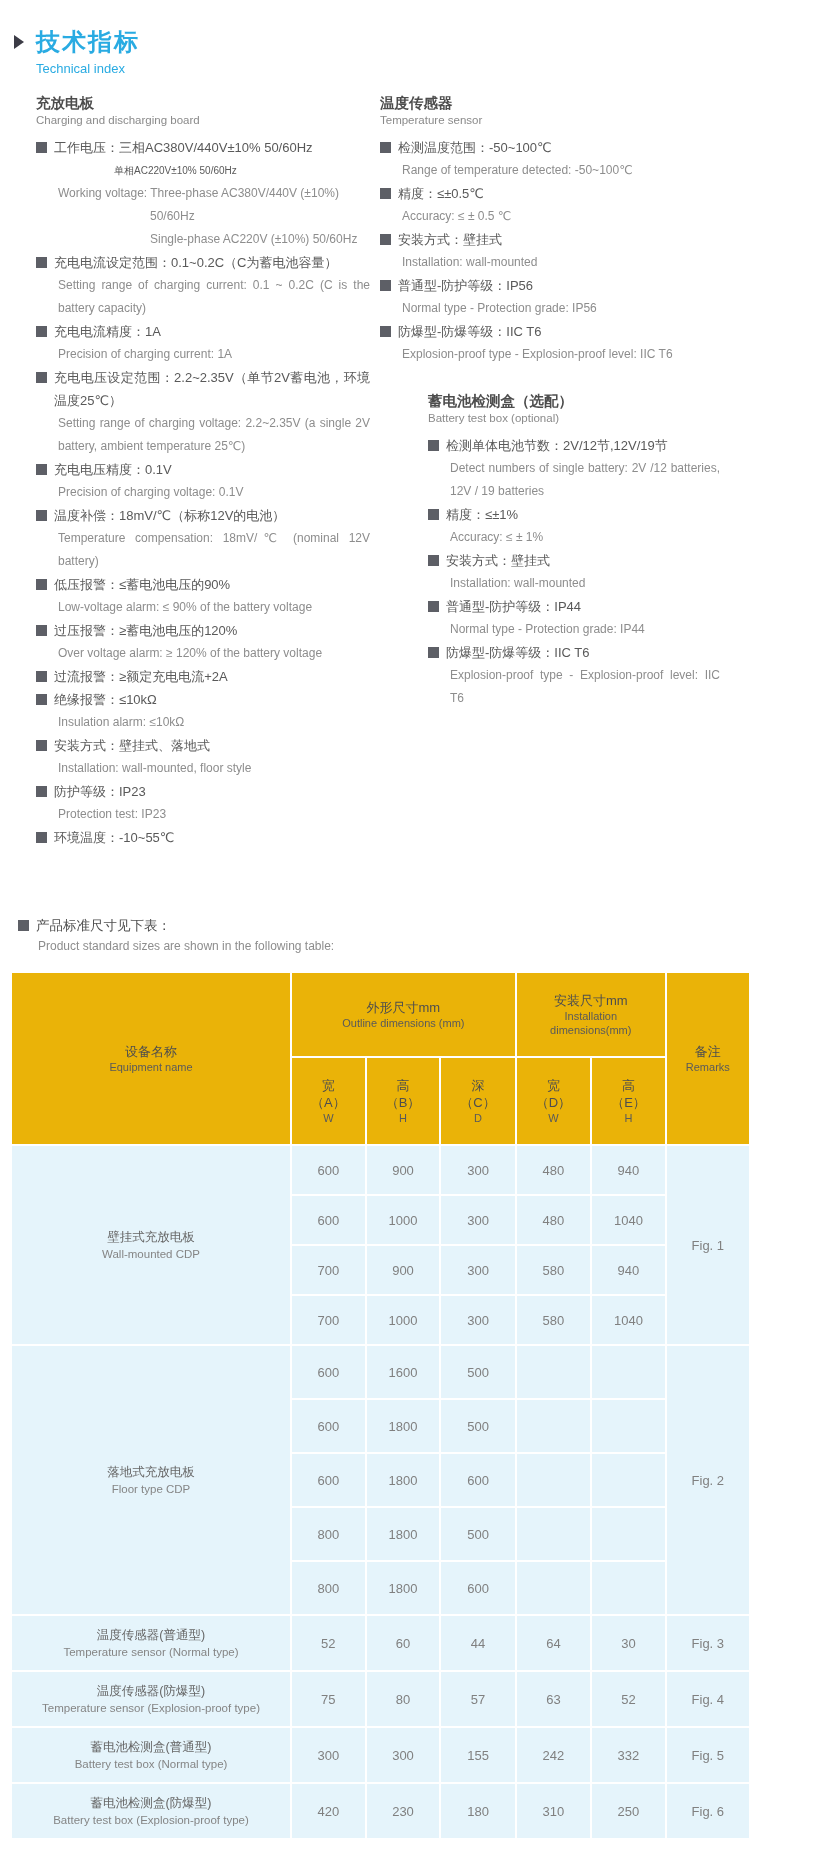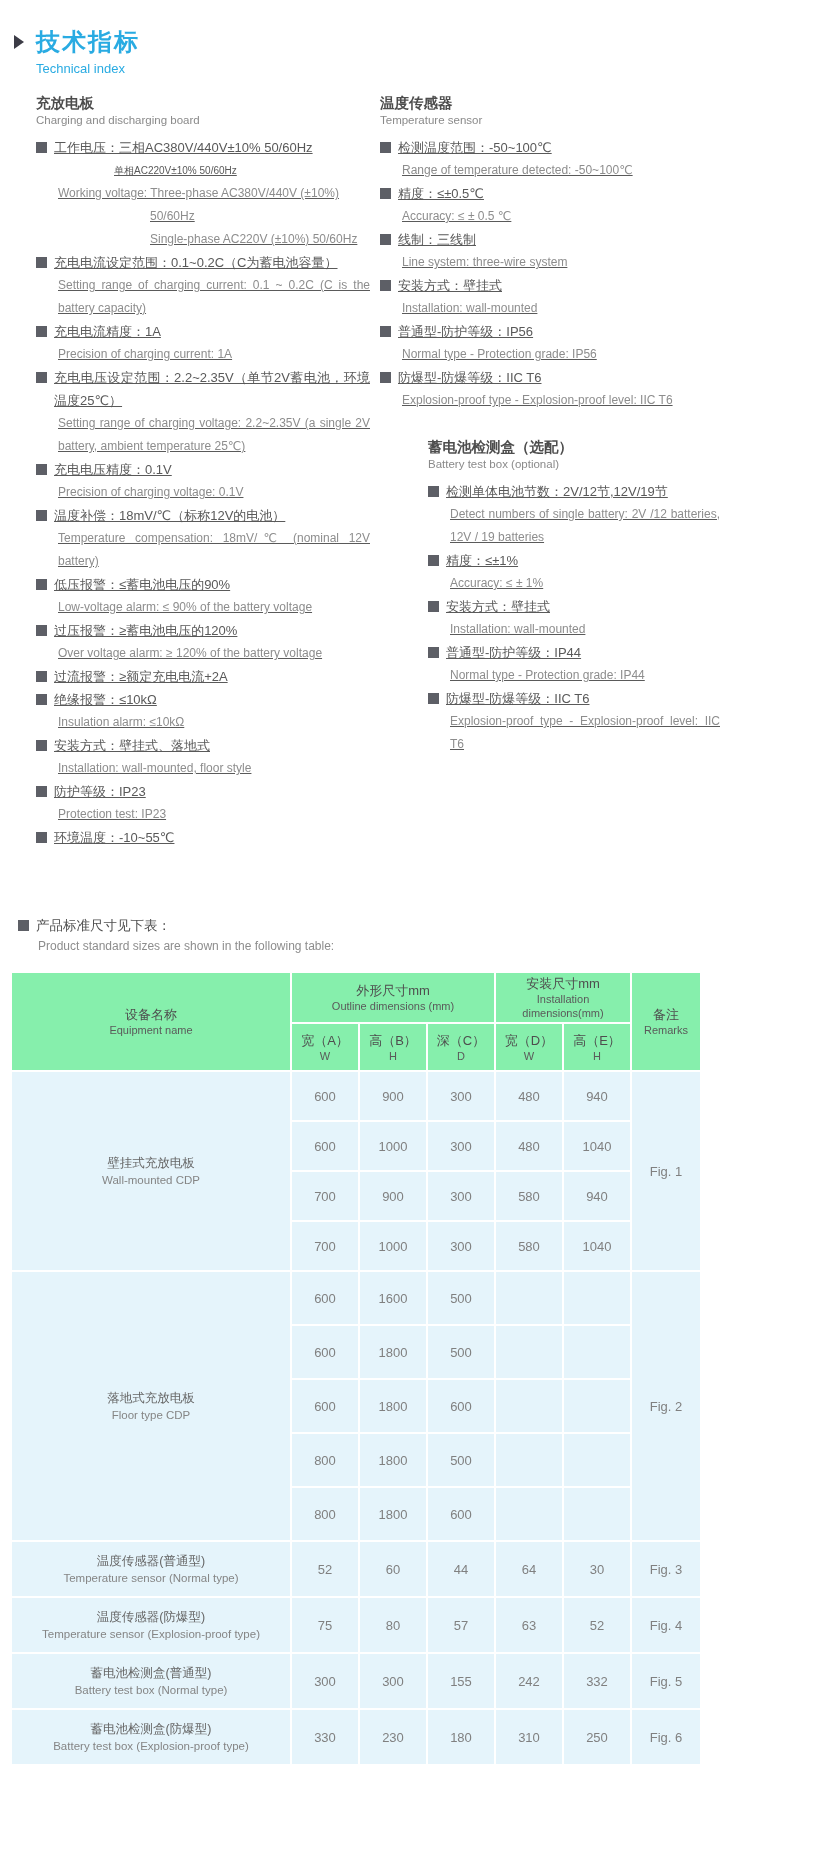--- a/index.html
+++ b/index.html
@@ -14,37 +14,37 @@
   .tri{width:0;height:0;border-left:10px solid #3c3c46;border-top:7px solid transparent;border-bottom:7px solid transparent;margin-right:12px;}
   .title-zh{font-size:24px;font-weight:bold;color:#29abe2;letter-spacing:2px;}
   .title-en{font-size:13px;color:#29abe2;margin:3px 0 0 22px;}
   
   .columns{display:flex;margin:18px 0 0 36px;}
   .col-left{width:334px;}
   .col-right{width:340px;margin-left:10px;}
   .section + .section{margin-top:26px;margin-left:48px;}
   .section-heading-zh{font-size:14.5px;font-weight:bold;color:#4d4d4d;line-height:18px;}
   .section-heading-en{font-size:11.5px;color:#8a8a8a;line-height:16px;margin-bottom:8px;}
-  .spec-item{margin:0;text-decoration:underline;}
+  .spec-item{margin:0;}
   .spec-zh{display:flex;align-items:flex-start;font-size:13px;color:#595959;line-height:23px;}
   .bullet{flex:0 0 auto;width:11px;height:11px;background:#5d5f66;margin:6px 7px 0 0;}
   .spec-zh-text{flex:1;text-align:justify;}
   .spec-zh2{font-size:10px;color:#595959;line-height:23px;padding-left:78px;}
   .spec-en{font-size:12px;color:#8d8d8d;line-height:23px;padding-left:22px;text-align:justify;}
   .spec-en2{font-size:12px;color:#8d8d8d;line-height:23px;padding-left:114px;}
   
   .size-note{margin:66px 0 0 18px;}
   .note-zh{display:flex;align-items:flex-start;font-size:13.5px;color:#4f4f4f;line-height:21px;}
   .note-zh .bullet{margin-top:5px;}
   .note-en{font-size:12px;color:#8d8d8d;line-height:21px;padding-left:20px;}
   
   table.size-table{
     margin:14px 0 0 10px;border-collapse:separate;border-spacing:2px;table-layout:fixed;
   }
-  .size-table th{background:#86efac;font-weight:normal;color:#4e4e4e;text-align:center;vertical-align:middle;padding:2px;}
+  .size-table th{background:#eab308;font-weight:normal;color:#4e4e4e;text-align:center;vertical-align:middle;padding:19px;}
   .size-table td{background:#e5f4fb;text-align:center;vertical-align:middle;color:#808080;font-size:13px;padding:2px;}
   .h-zh{font-size:13px;line-height:17px;}
   .h-en{font-size:11px;line-height:14px;color:#5a5a5a;}
   tr.hdr1 th{height:44px;}
   tr.hdr2 th{height:42px;}
   .name-cell .name-zh{font-size:12.5px;color:#666;line-height:17px;}
   .name-cell .name-en{font-size:11.5px;color:#858585;line-height:16px;}
   .remark-cell{font-size:12.5px;color:#787878;}
   tr.wall-row td{height:44px;}
   tr.floor-row td{height:48px;}
@@ -219,29 +219,20 @@
           <div class="spec-item">
             <div class="spec-zh">
               <span class="bullet"></span>
               <span class="spec-zh-text">精度：≤±0.5℃</span>
             </div>
 
             <div class="spec-en">Accuracy: ≤ ± 0.5 ℃</div>
 
           </div>
 
-          <div class="spec-item">
-            <div class="spec-zh">
-              <span class="bullet"></span>
-              <span class="spec-zh-text">线制：三线制</span>
-            </div>
-
-            <div class="spec-en">Line system: three-wire system</div>
-
-          </div>
 
           <div class="spec-item">
             <div class="spec-zh">
               <span class="bullet"></span>
               <span class="spec-zh-text">安装方式：壁挂式</span>
             </div>
 
             <div class="spec-en">Installation: wall-mounted</div>
 
           </div>
@@ -495,21 +486,21 @@
         <td>155</td>
         <td>242</td>
         <td>332</td>
         <td rowspan="1" class="remark-cell">Fig. 5</td>
       </tr>
       <tr class="single-row">
         <td rowspan="1" class="name-cell">
           <div class="name-zh">蓄电池检测盒(防爆型)</div>
           <div class="name-en">Battery test box (Explosion-proof type)</div>
         </td>
-        <td>330</td>
+        <td>420</td>
         <td>230</td>
         <td>180</td>
         <td>310</td>
         <td>250</td>
         <td rowspan="1" class="remark-cell">Fig. 6</td>
       </tr>
     </tbody>
 </table>
 
 </body></html>

